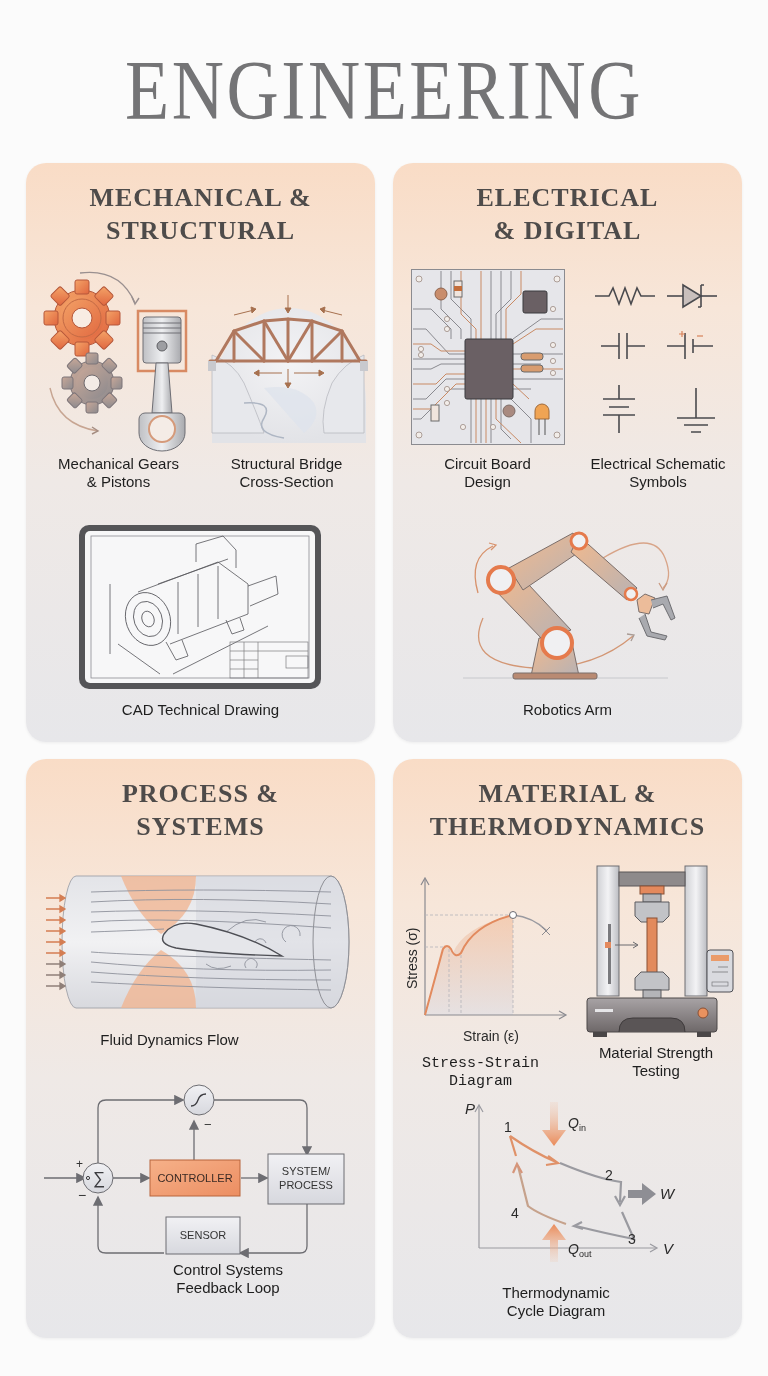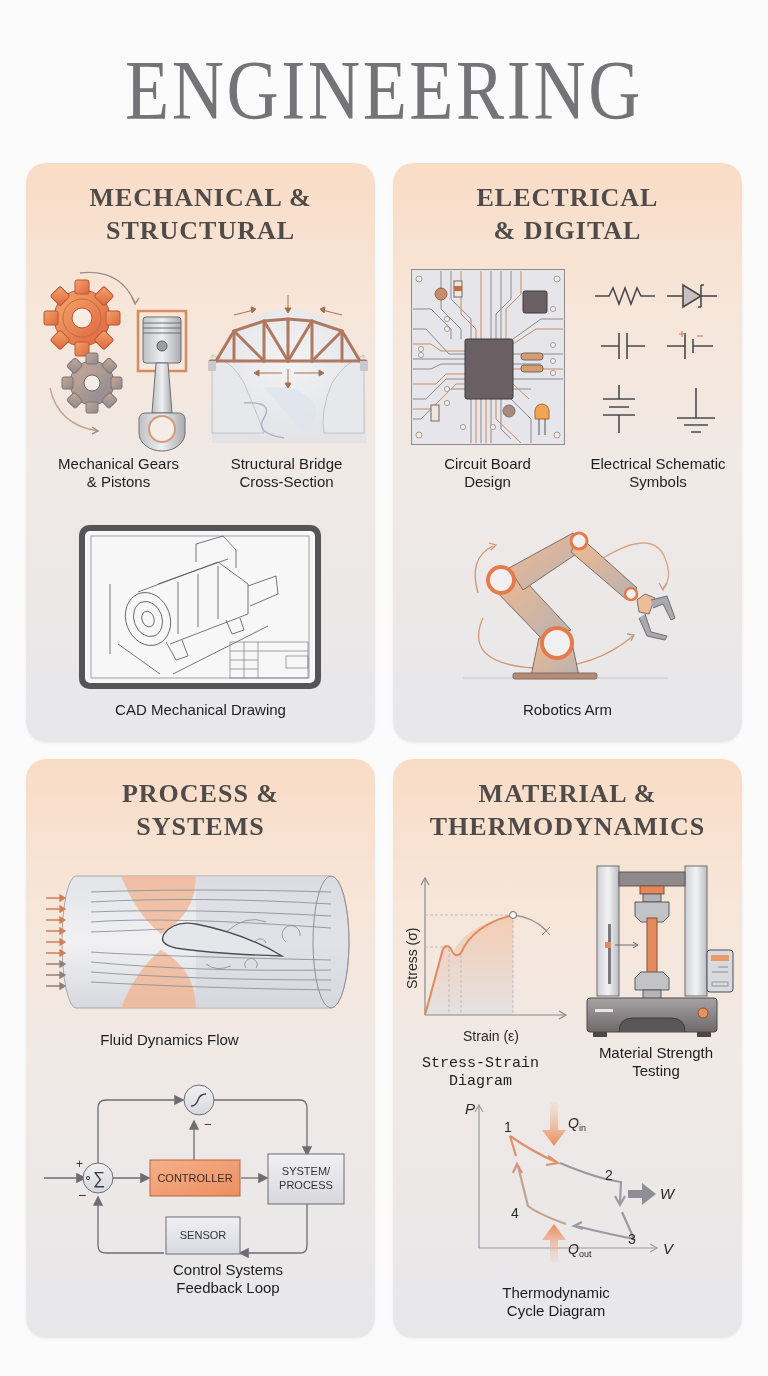--- a/index.html
+++ b/index.html
@@ -200,21 +200,21 @@
         <rect x="152" y="118" width="78" height="36"></rect>
         <line x1="152" y1="127" x2="230" y2="127"></line>
           <line x1="152" y1="136" x2="180" y2="136"></line>
         <line x1="152" y1="145" x2="180" y2="145"></line>
         <line x1="166" y1="118" x2="166" y2="154"></line>
           <line x1="180" y1="118" x2="180" y2="154"></line>
         <rect x="208" y="132" width="22" height="12"></rect>
       </g>
     </svg>
   </div>
-  <p class="caption" style="left:0;top:538px;width:349px;">CAD Mechanical Drawing</p>
+  <p class="caption" style="left:0;top:538px;width:349px;">CAD Technical Drawing</p>
 </section>
 
 <section class="card c2">
   <h2 class="card-title">ELECTRICAL
 &amp; DIGITAL</h2>
 
   <div class="illus" style="left:18px;top:106px;width:154px;height:176px;">
     <svg width="154" height="176" viewBox="0 0 154 176">
       <rect x=".5" y=".5" width="153" height="175" fill="#e6e6ea" stroke="#8b8b90"></rect>
       <g fill="none" stroke="#8a8a90" stroke-width="1">

